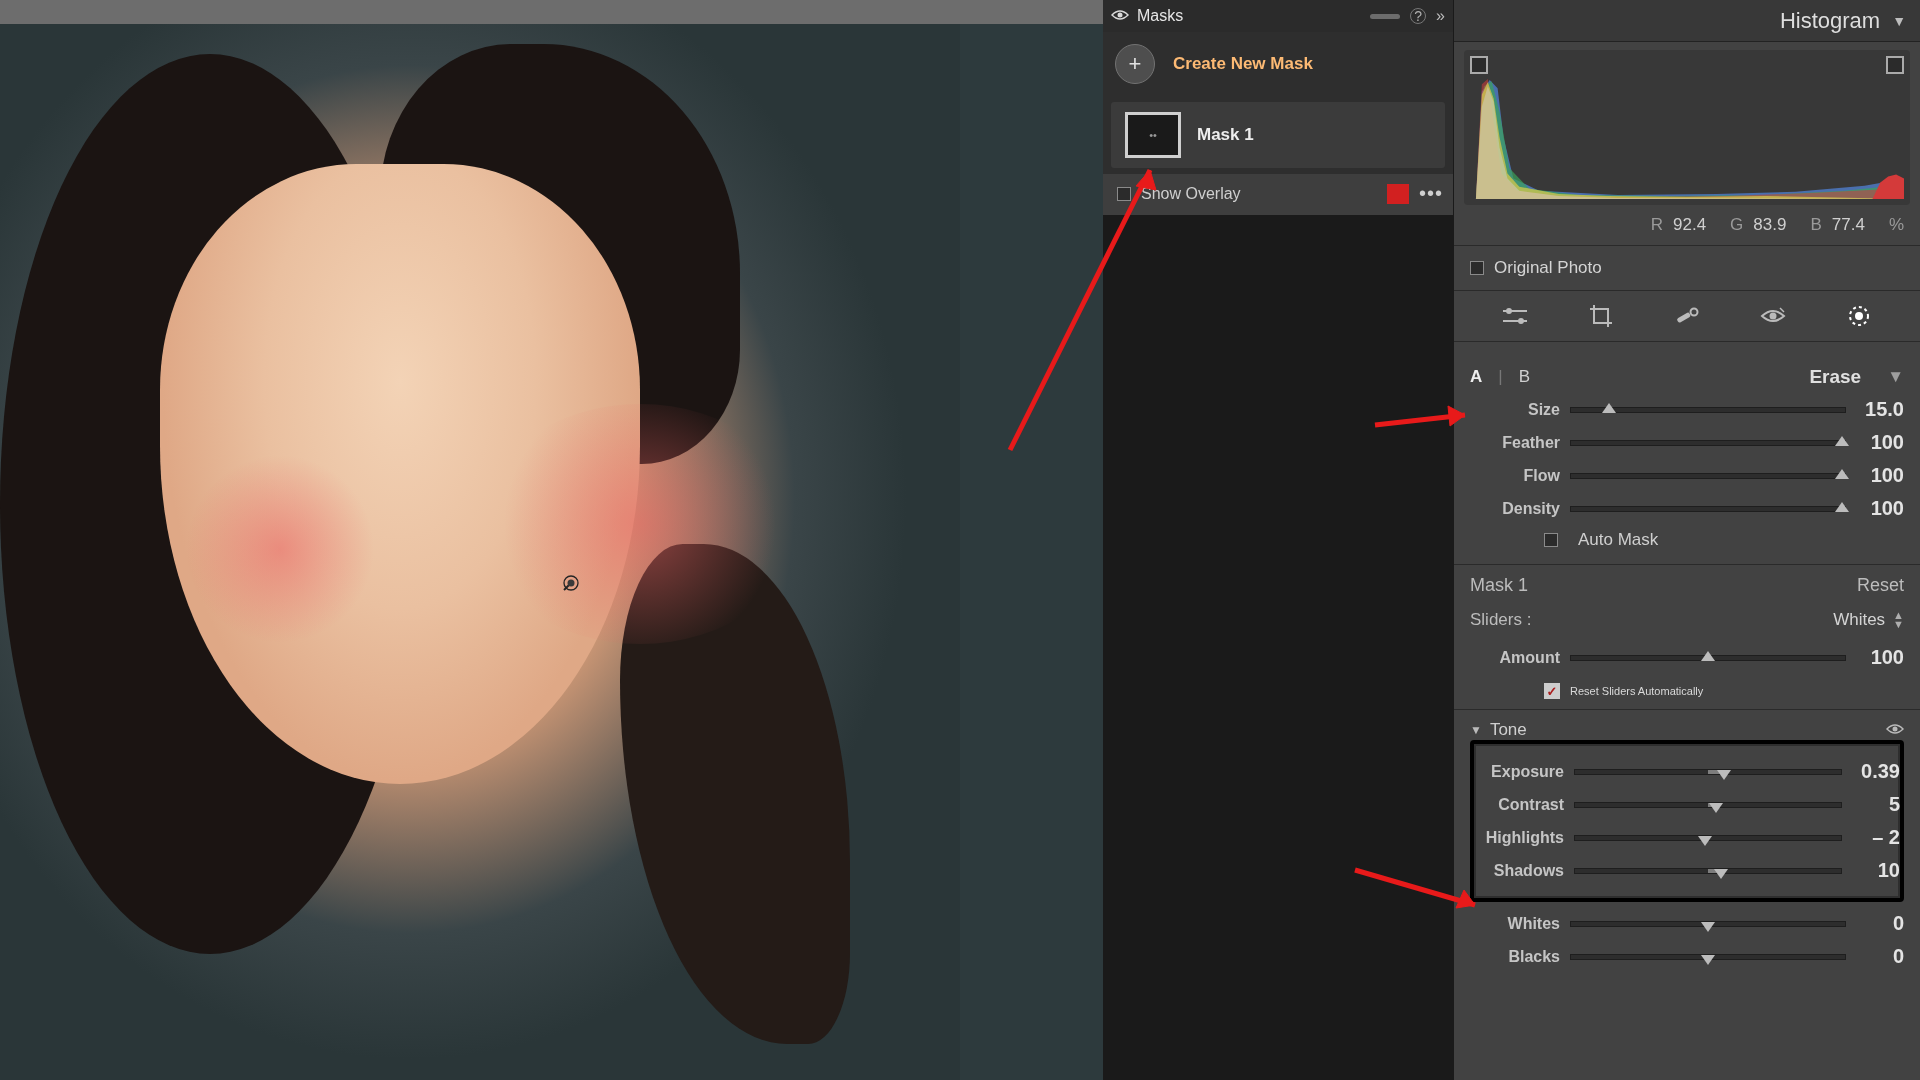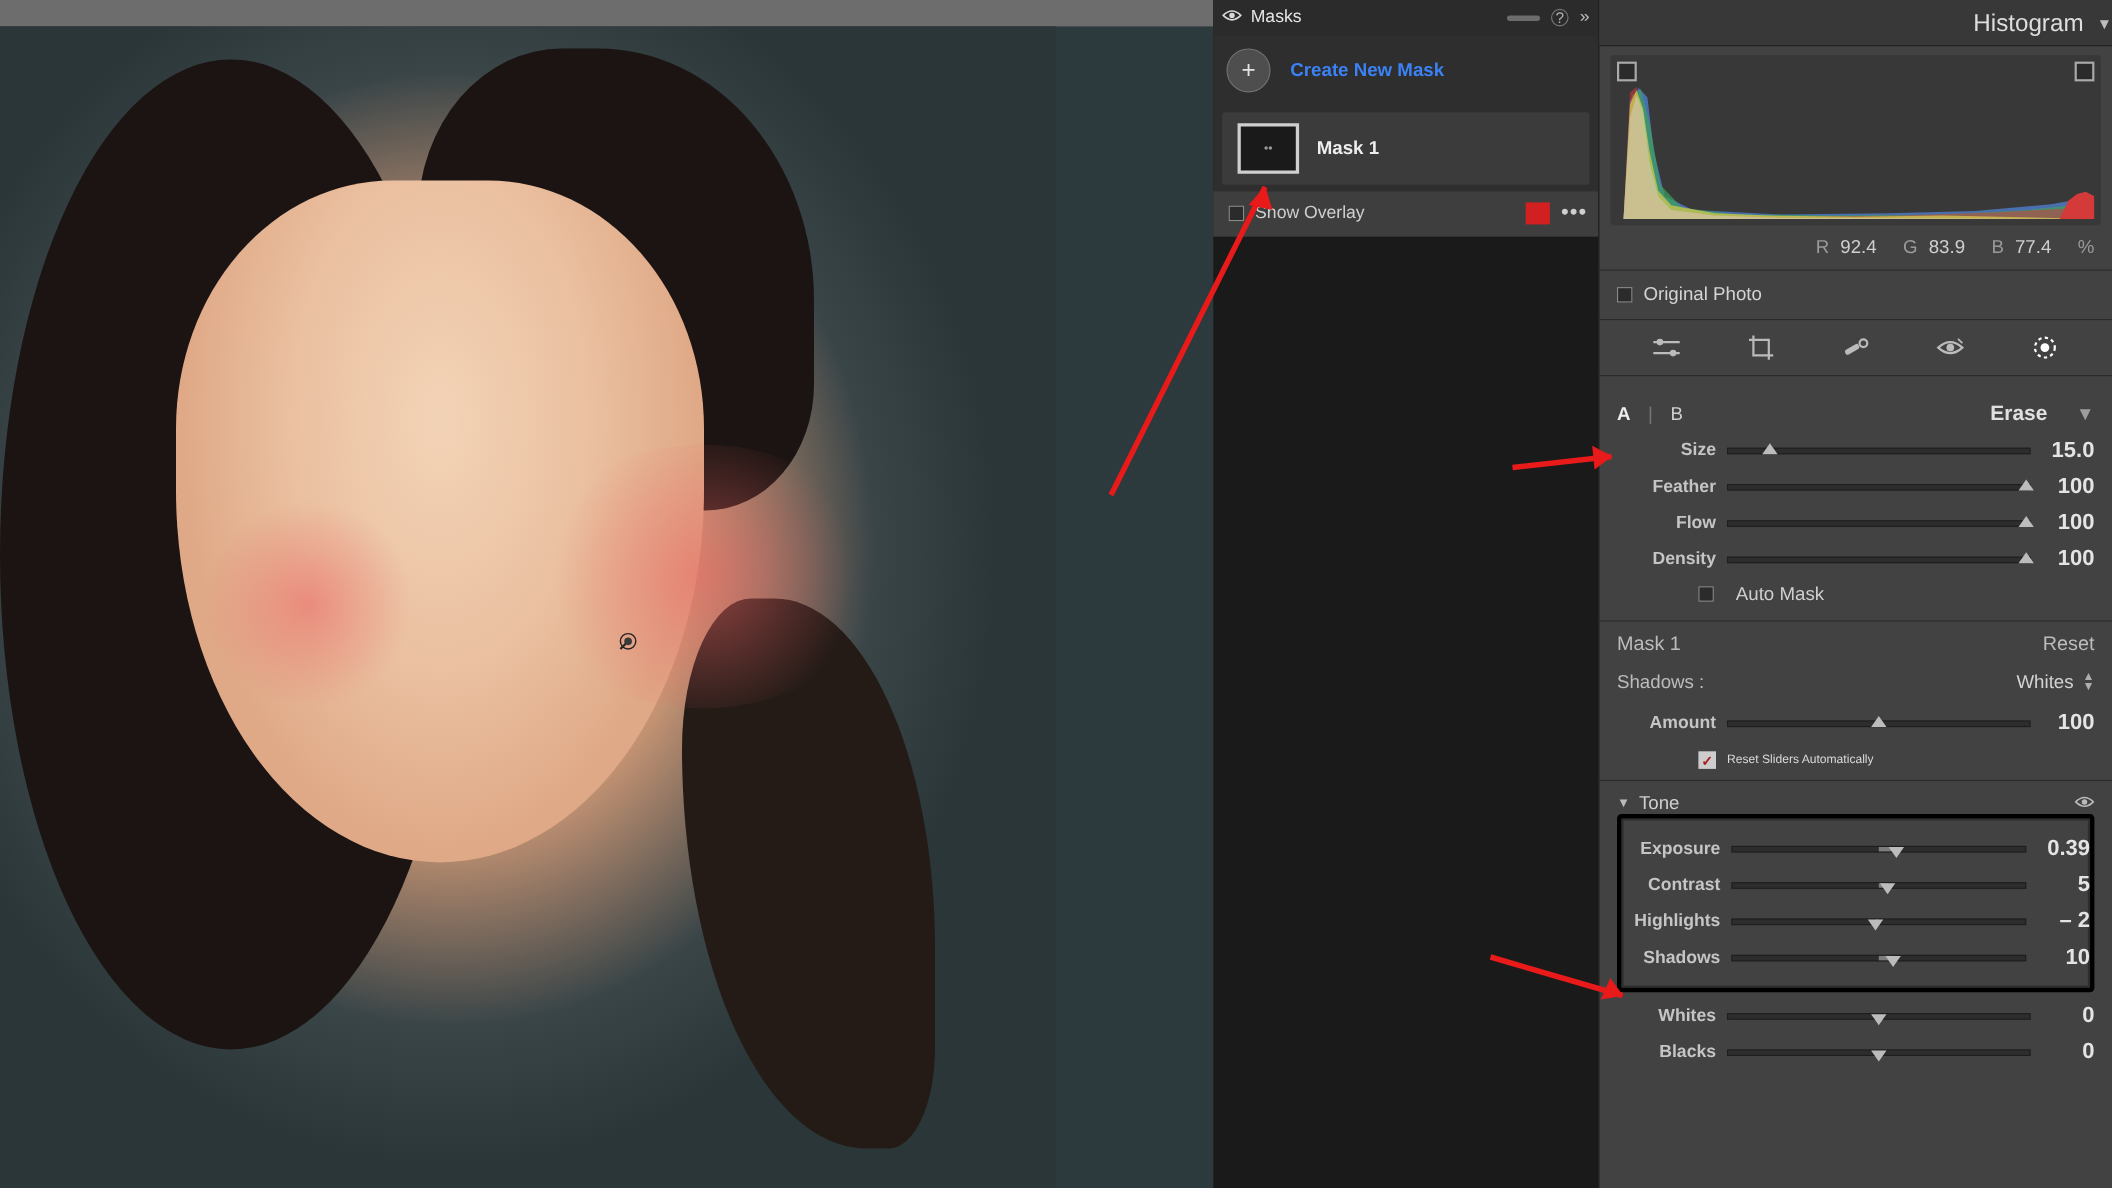--- a/index.html
+++ b/index.html
@@ -48,21 +48,21 @@
 
 .mp-create {
   display: flex; align-items: center; padding: 12px 14px 12px 12px;
 }
 .plus-btn {
   width: 40px; height: 40px; border-radius: 50%;
   background: #4e4e4e; border: 1px solid #727272;
   display: inline-flex; align-items: center; justify-content: center;
   color: #e2e2e2; font-size: 22px; margin-right: 18px;
 }
-.mp-create .lab { font-size: 17px; color: #3b82f6; font-weight: 600; }
+.mp-create .lab { font-size: 17px; color: #fdba74; font-weight: 600; }
 
 .mask-row {
   display: flex; align-items: center; padding: 10px 14px;
   background: #3b3b3b; margin: 6px 8px; border-radius: 3px;
 }
 .mask-thumb {
   width: 56px; height: 46px; background: #1a1a1a; border: 3px solid #cfcfcf;
   display: inline-flex; align-items: center; justify-content: center; color:#999; font-size:11px; margin-right: 16px;
 }
 .mask-row .lab { color: #eee; font-size: 17px; font-weight: 600; }
@@ -77,21 +77,21 @@
 
 
 .right-panel {
   position: absolute; right: 0; top: 0;
   width: 467px; height: 1080px;
   background: #424242; color: #d4d4d4;
   border-left: 1px solid #1a1a1a;
 }
 .rp-header {
   display: flex; align-items: center; justify-content: flex-end;
-  height: 42px; background: #383838;
+  height: 42px; padding-right: 14px; background: #383838;
   border-bottom: 1px solid #222;
 }
 .rp-header .txt { color: #dedede; font-size: 22px; margin-right: 12px; }
 .rp-header .tri { color: #bdbdbd; font-size: 14px; }
 
 .histogram {
   margin: 8px 10px 6px 10px; height: 155px;
   background: #383838; border-radius: 4px; position: relative;
 }
 .histo-tl, .histo-tr {
@@ -334,21 +334,21 @@
       <span>Auto Mask</span>
     </div>
   </div>
 
   <div class="section">
     <div class="mask1-head">
       <span>Mask 1</span>
       <span>Reset</span>
     </div>
     <div class="preset-row">
-      <span>Shadows :</span>
+      <span>Sliders :</span>
       <span class="dd">
         <span>Whites</span>
         <span class="dd-arrows">
             <span>▲</span>
             <span>▼</span>
           </span>
       </span>
     </div>
     <div class="sl-row" style="margin-top:16px;">
       <span class="lab">Amount</span>

